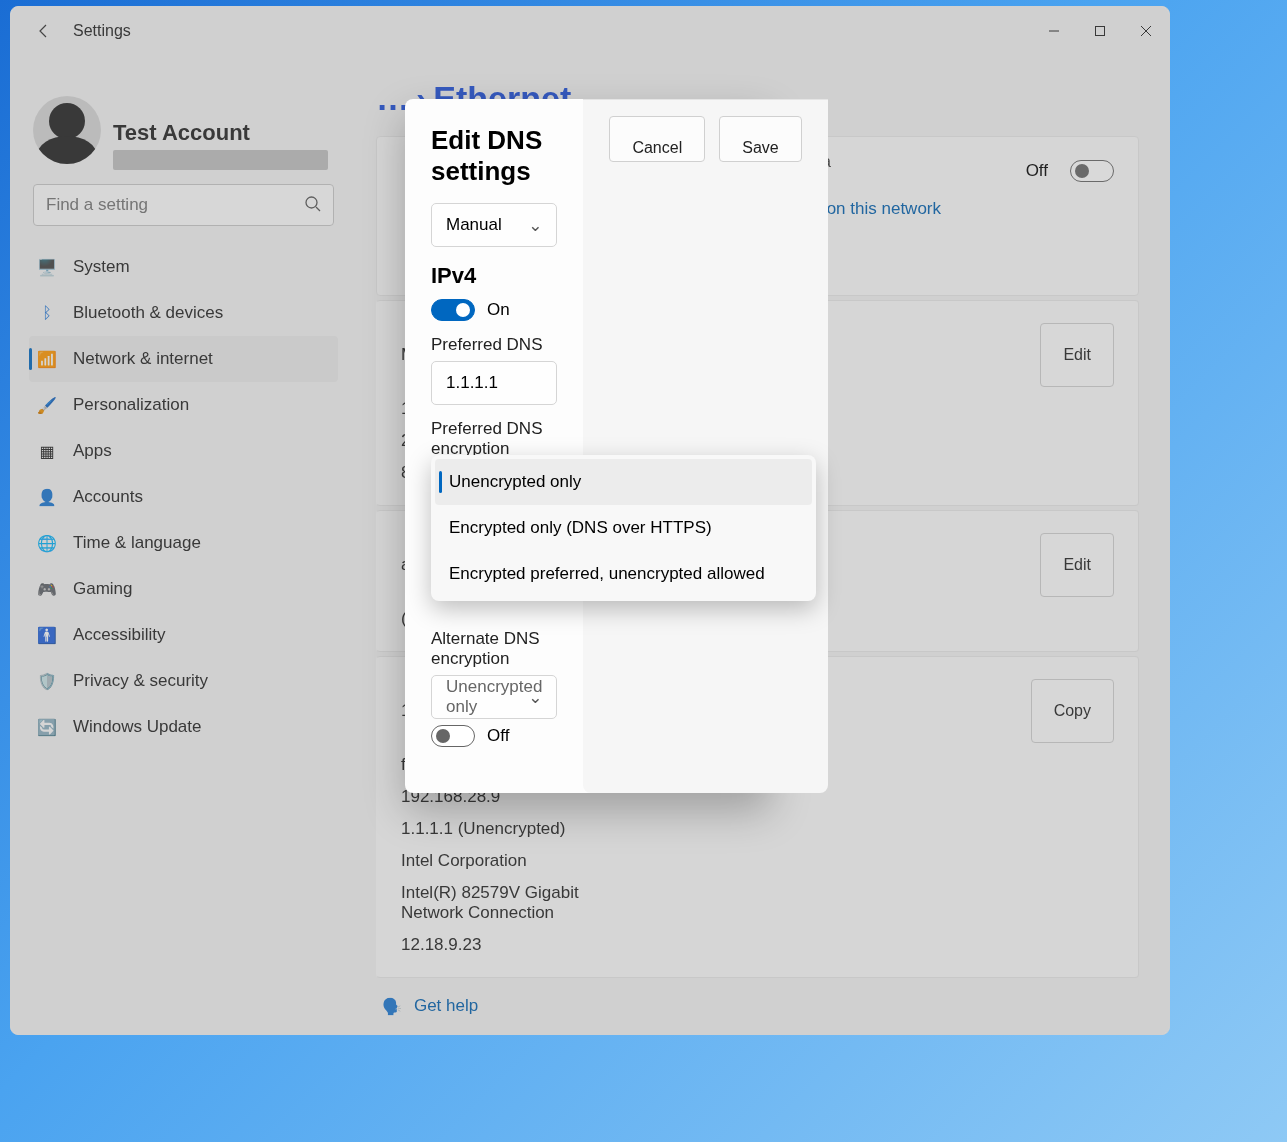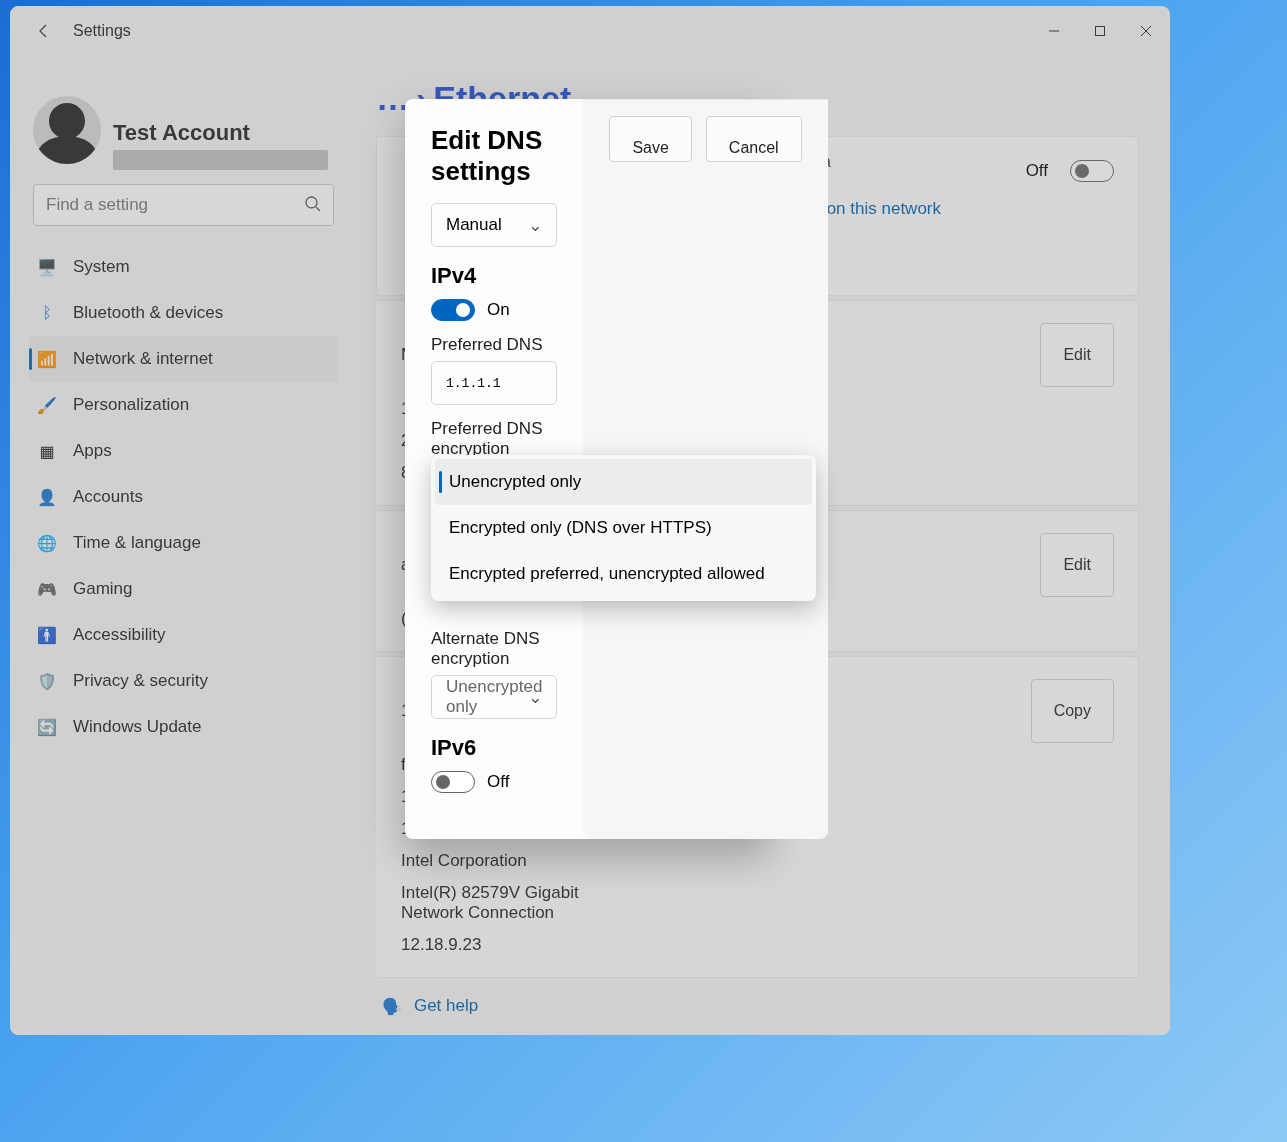--- a/index.html
+++ b/index.html
@@ -47,21 +47,21 @@
 
   
   .overlay { position:absolute; inset:0; background:rgba(120,120,120,0.28); }
   .modal { position:absolute; left:394px; top:92px; width:365px; background:#fdfdfd; border-radius:8px; box-shadow:0 18px 40px rgba(0,0,0,0.25); overflow:visible; display:flex; flex-direction:row;}
   .modal-body { padding:26px 26px 18px 26px; flex:1;}
   .modal h1 { font-size:26px; font-weight:600; margin-bottom:16px;}
   .modal h2 { font-size:22px; font-weight:600; margin:16px 0 10px 0;}
   .modal .label { font-size:17px; color:#222; margin-top:14px; margin-bottom:6px;}
   .select, .textin { width:100%; height:44px; border:1px solid #d5d5d5; border-radius:5px; background:#fefefe; display:flex; align-items:center; padding:0 14px; font-size:17px; position:relative;}
   .select .chev{ position:absolute; right:14px; color:#555;}
-  .textin input{ border:none; outline:none; width:100%; font-size:13px; background:transparent;font-family:Liberation Mono, monospace;}
+  .textin input{ border:none; outline:none; width:100%; font-size:17px; background:transparent;}
   .mtoggle-row{ display:flex; align-items:center; gap:12px; margin-top:6px;}
   .modal-footer{ border-top:1px solid #e5e5e5; background:#f6f6f6; padding:16px 26px 22px 26px; display:flex; gap:14px; border-radius:0 0 8px 8px;}
   .modal-footer .btn{ flex:1; height:42px;}
 
   .dropdown { position:absolute; left:420px; top:448px; width:385px; background:#f8f8f8; border-radius:8px; box-shadow:0 8px 24px rgba(0,0,0,0.25); padding:4px; z-index:50;}
   .dropdown .opt { height:46px; display:flex; align-items:center; padding:0 14px; font-size:17px; border-radius:4px; position:relative;}
   .dropdown .opt.sel { background:#ececec;}
   .dropdown .opt.sel::before{content:""; position:absolute; left:4px; top:12px; bottom:12px; width:3px; background:#0067c0; border-radius:2px;}
 </style>
 </head>
@@ -256,31 +256,30 @@
       <div class="textin">
           <input value="1.1.1.1" style="">
         </div>
       <div class="label">Preferred DNS encryption</div>
       <div style="height:150px;"></div>
       <div class="label">Alternate DNS encryption</div>
       <div class="select">
         <span style="color:#666;">Unencrypted only</span>
         <span class="chev">⌄</span>
       </div>
-      <h2>IPv6</h2>
       <div class="mtoggle-row" style="margin-bottom:28px;">
         <div class="toggle off">
             <div class="knob"></div>
           </div>
         <span style="font-size:17px;">Off</span>
       </div>
     </div>
     <div class="modal-footer">
+      <button class="btn">Cancel</button>
       <button class="btn">Save</button>
-      <button class="btn">Cancel</button>
     </div>
   </div>
 
   <div class="dropdown">
     <div class="opt sel">
         <span>Unencrypted only</span>
       </div>
     <div class="opt">
         <span>Encrypted only (DNS over HTTPS)</span>
       </div>

